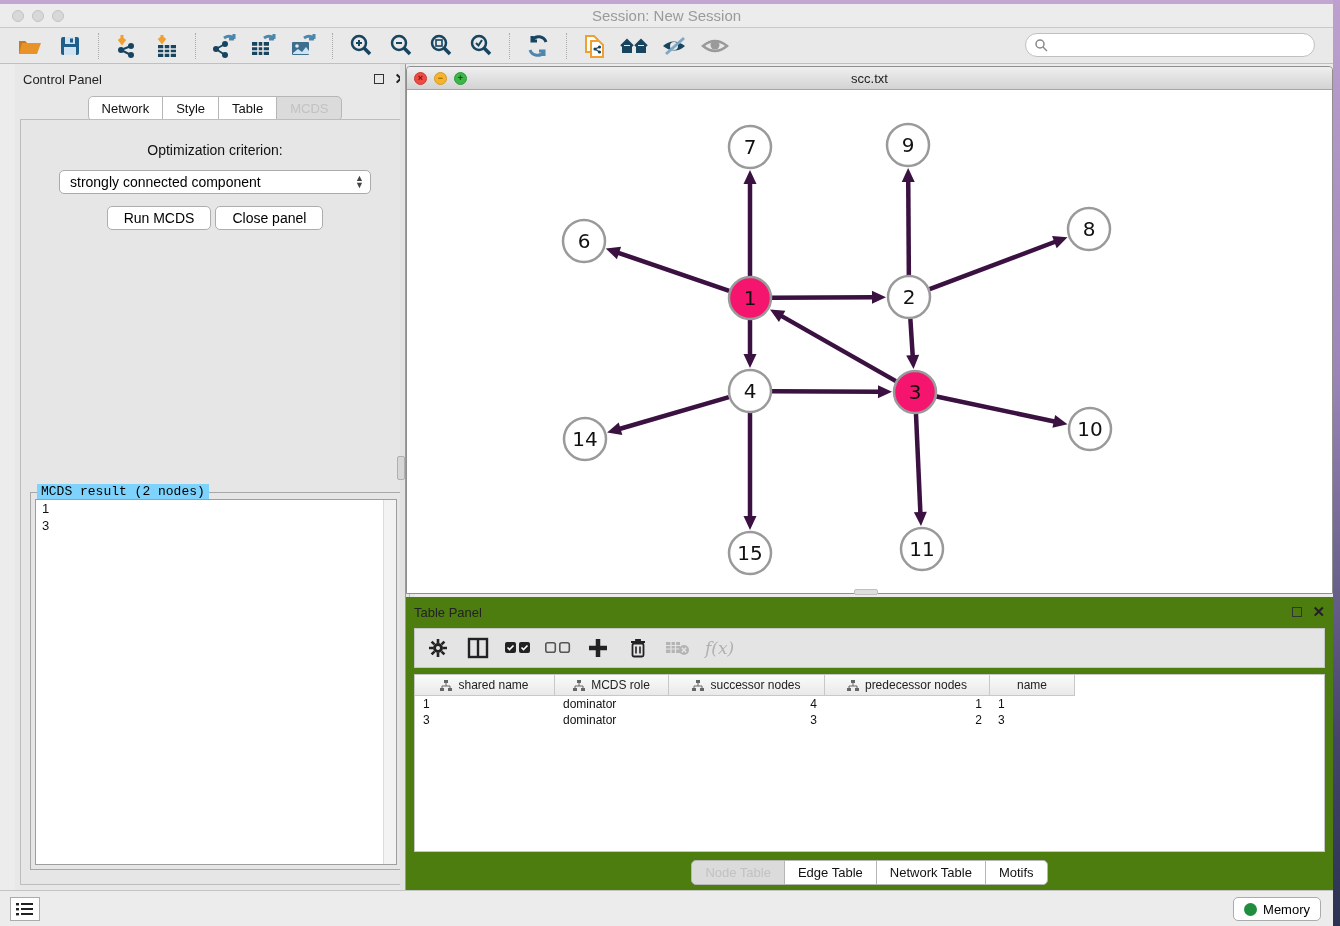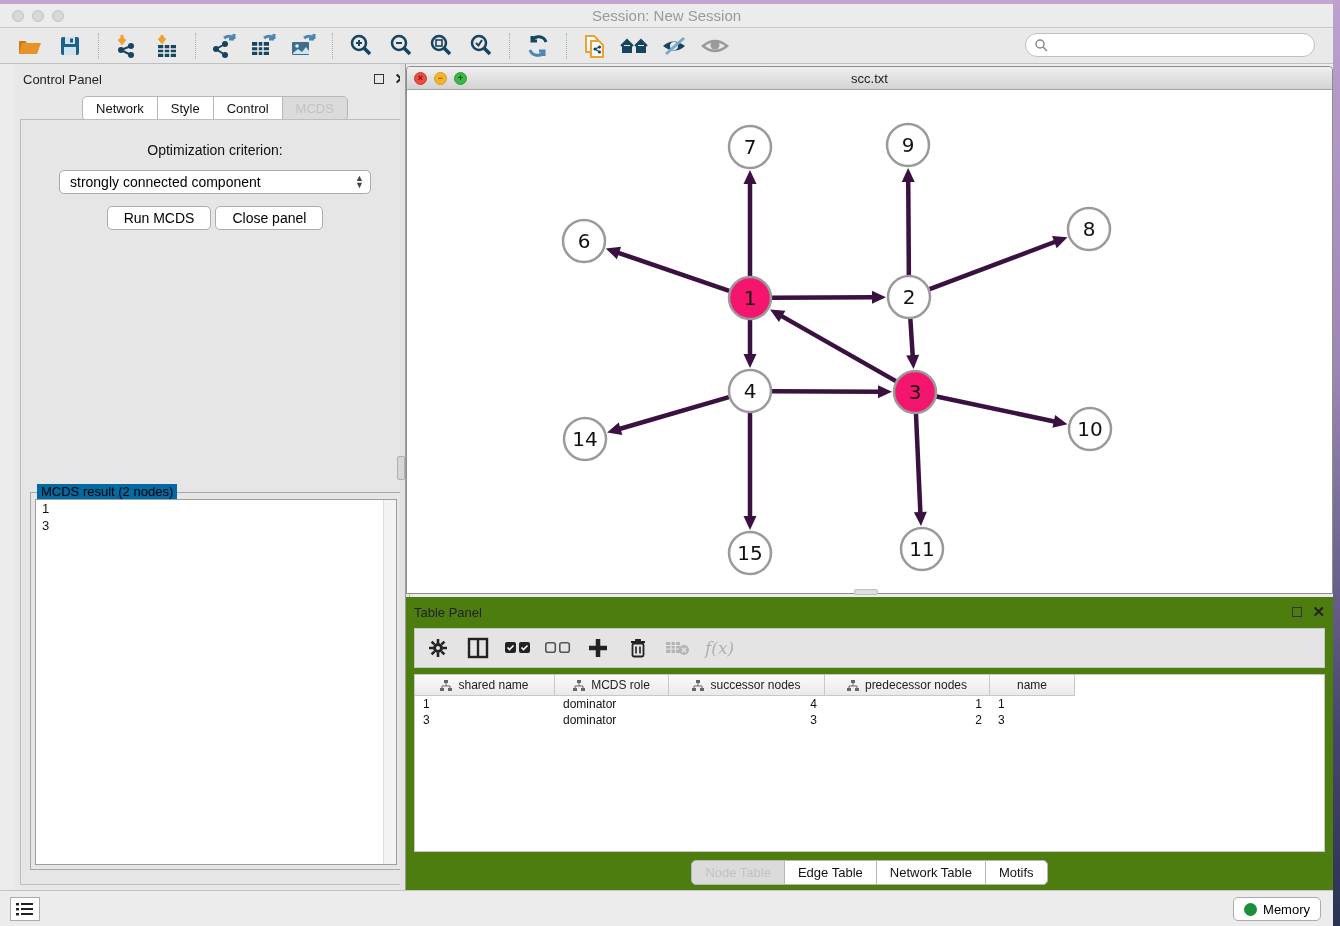--- a/index.html
+++ b/index.html
@@ -244,35 +244,35 @@
 <div class="control-panel">
   <div class="panel-header">
     <span>Control Panel</span>
     <span class="spacer"></span>
     <span class="float-box"></span>
     <span class="close-x">✕</span>
   </div>
   <div class="tabs-row">
     <span class="tab">Network</span>
     <span class="tab">Style</span>
-    <span class="tab">Control</span>
+    <span class="tab">Table</span>
     <span class="tab active">MCDS</span>
   </div>
   <div class="cp-body">
     <div class="opt-label">Optimization criterion:</div>
     <div class="dropdown">
       <span class="dd-label">strongly connected component</span>
       <span class="dd-arrows">▲<br>▼</span>
     </div>
     <div class="btn-row">
       <button class="mac-btn">Run MCDS</button>
       <button class="mac-btn">Close panel</button>
     </div>
     <div class="group-box">
-      <span legend="" class="group-box-legend" style="position:absolute; top:-9px; left:6px; background:#0369a1; padding:0 4px; font-size:13px;">MCDS result (2 nodes)</span>
+      <span legend="" class="group-box-legend" style="position:absolute; top:-9px; left:6px; background:#7dd3fc; padding:0 4px; font-size:13px;font-family:Liberation Mono, monospace;">MCDS result (2 nodes)</span>
       <div class="result-list">
         <div class="item">1</div>
         <div class="item">3</div>
         <div class="list-scrollbar"></div>
       </div>
     </div>
   </div>
 </div>
 
 <div class="v-divider"></div>

